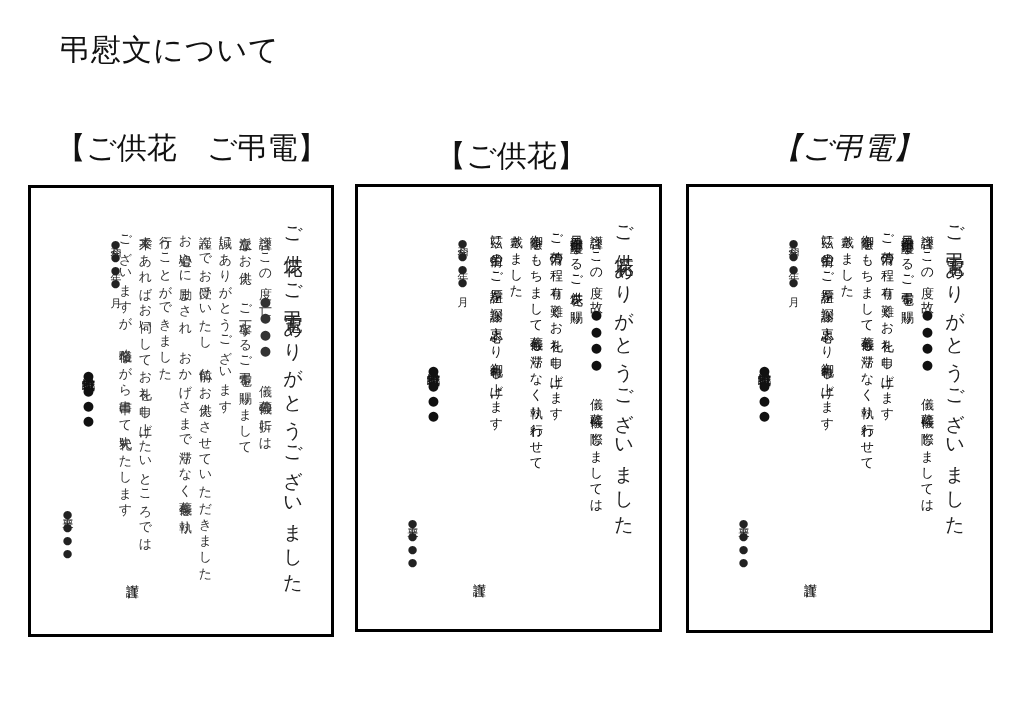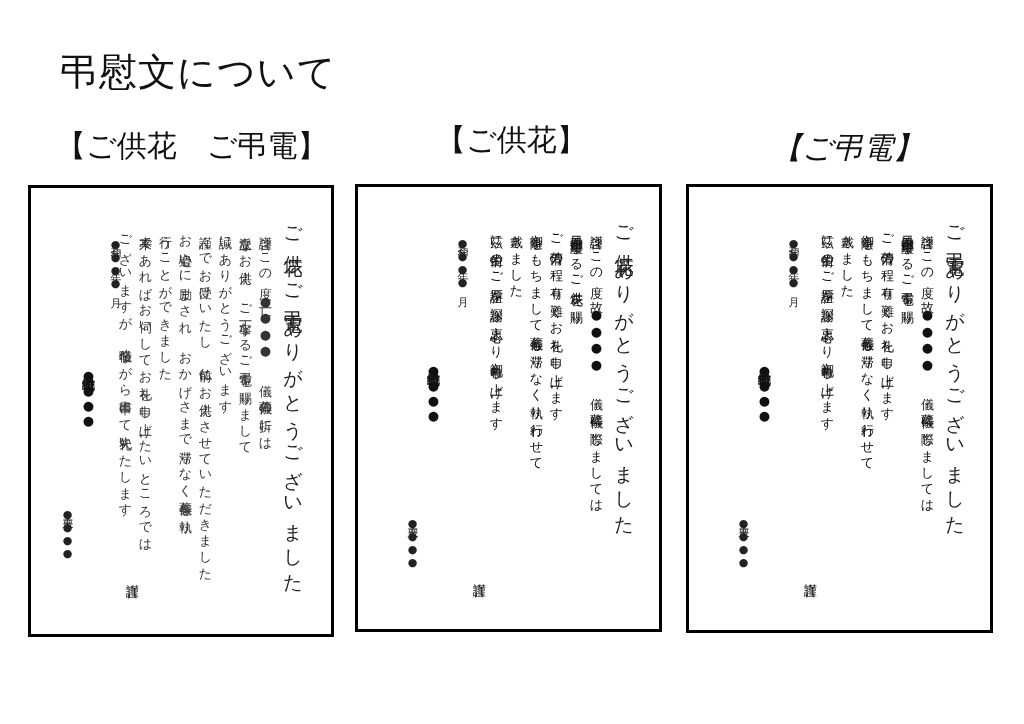--- a/index.html
+++ b/index.html
@@ -1,53 +1,53 @@
 <!DOCTYPE html>
 <html><head>
 <meta charset="utf-8">
 <style>
   html, body { margin:0; padding:0; background:#ffffff; }
   body { width:1024px; height:724px; position:relative; overflow:hidden;
          font-family: "DejaVu Serif", "Liberation Serif", serif; color:#111; }
-  .page-title { position:absolute; left:60px; top:48px; font-size:38px; line-height:48px;
-                font-family:Liberation Sans, sans-serif; letter-spacing:1px; }
+  .page-title { position:absolute; left:60px; top:28px; font-size:30px; line-height:48px;
+                font-family:Liberation Mono, monospace; letter-spacing:1px; }
   .section-heading { position:absolute; font-size:30px; line-height:40px; white-space:nowrap;
                      font-family:"DejaVu Serif", "Liberation Serif", serif; }
   .card { position:absolute; border:3px solid #000; box-sizing:border-box; background:#fff; }
   .col { position:absolute; writing-mode:vertical-rl; white-space:nowrap;
          font-family:"DejaVu Serif", "Liberation Serif", serif; }
   .ttl { font-size:19px; letter-spacing:4px; color:#222; }
   .body { font-size:13px; letter-spacing:1.5px; color:#333; line-height:20px; }
   .card.bold .body { color:#111; }
   .small { font-size:11px; color:#222; }
   .sig { font-size:13px; }
 </style>
 </head>
 <body>
 
 <div class="page-title">弔慰文について</div>
 
-<div class="section-heading" style="left:56px; top:128px;font-family:Liberation Mono, monospace;">【ご供花　ご弔電】</div>
+<div class="section-heading" style="left:56px; top:128px;">【ご供花　ご弔電】</div>
 <div class="card" style="left:28px; top:185px; width:306px; height:452px;">
   <div class="col ttl" style="left:250px; top:26px;">ご供花　ご弔電ありがとうございました</div>
   <div class="col body" style="left:224px; top:38px;">謹啓　この度　亡●●●●　儀　葬儀の折には</div>
   <div class="col body" style="left:204px; top:38px;">立派なお供え　ご丁寧なるご弔電を賜りまして</div>
   <div class="col body" style="left:184px; top:38px;">誠にありがとうございます</div>
   <div class="col body" style="left:164px; top:38px;">謹んでお受けいたし　仏前にお供えさせていただきました</div>
   <div class="col body" style="left:144px; top:38px;">お心遣いに励まされ　おかげさまで滞りなく葬儀を執り</div>
   <div class="col body" style="left:124px; top:38px;">行うことができました</div>
   <div class="col body" style="left:104px; top:38px;">本来であればお伺いしてお礼を申し上げたいところでは</div>
   <div class="col body" style="left:84px; top:38px;">ございますが　略儀ながら書中にて失礼いたします</div>
   <div class="col sig" style="left:92px; top:386px;">謹言</div>
   <div class="col small" style="left:76px; top:50px;">令和●●年●●月</div>
   <div class="col sig" style="left:48px; top:180px;">宮崎県都城市●●●●</div>
   <div class="col small" style="left:28px; top:320px;">喪主●●●●</div>
 </div>
 
-<div class="section-heading" style="left:436px; top:120px;">【ご供花】</div>
+<div class="section-heading" style="left:436px; top:136px;">【ご供花】</div>
 <div class="card bold" style="left:355px; top:184px; width:307px; height:448px;">
   <div class="col ttl" style="left:254px; top:26px;">ご供花ありがとうございました</div>
   <div class="col body" style="left:228px; top:38px;">謹啓　この度　故　●●●●　儀　葬儀に際しましては</div>
   <div class="col body" style="left:208px; top:38px;">早速御鄭重なるご供花を賜り</div>
   <div class="col body" style="left:188px; top:38px;">ご芳情の程　有り難くお礼を申し上げます</div>
   <div class="col body" style="left:168px; top:38px;">御陰をもちまして葬儀も滞りなく執り行わせて</div>
   <div class="col body" style="left:148px; top:38px;">戴きました</div>
   <div class="col body" style="left:128px; top:38px;">茲に生前のご厚誼を深謝し衷心より御礼申し上げます</div>
   <div class="col sig" style="left:112px; top:386px;">謹言</div>
   <div class="col small" style="left:96px; top:50px;">令和●●年●●月</div>

